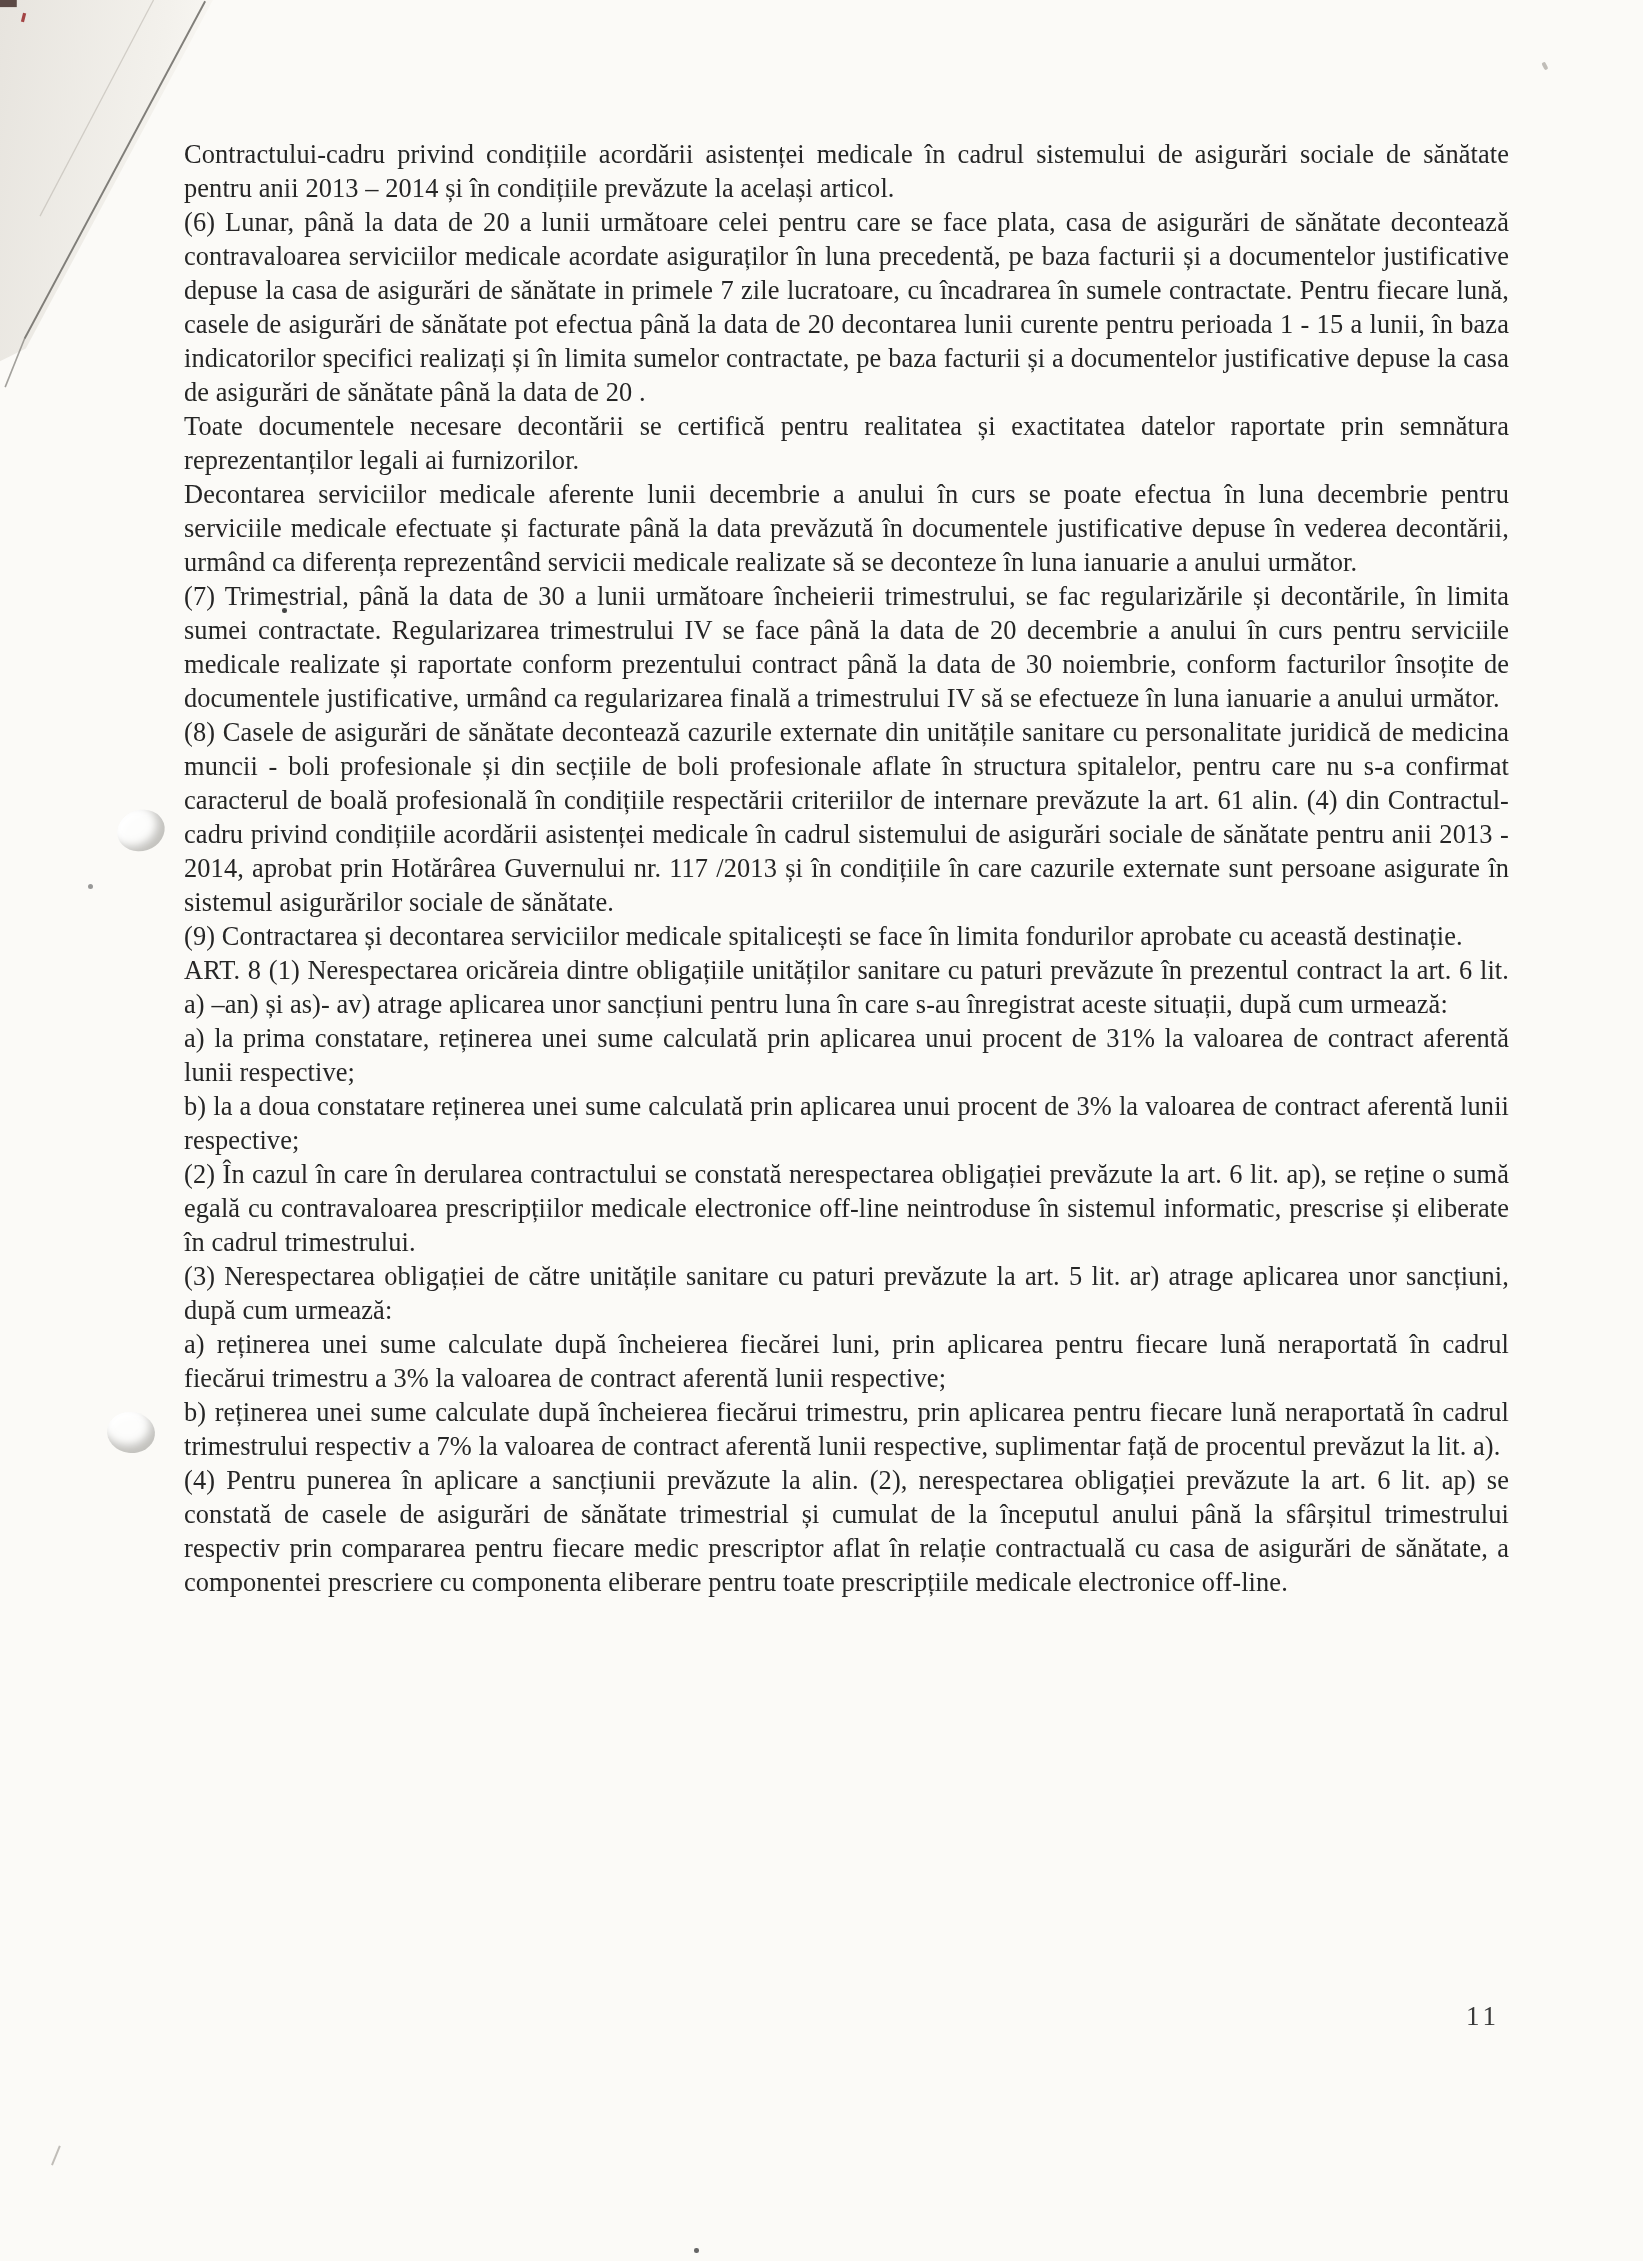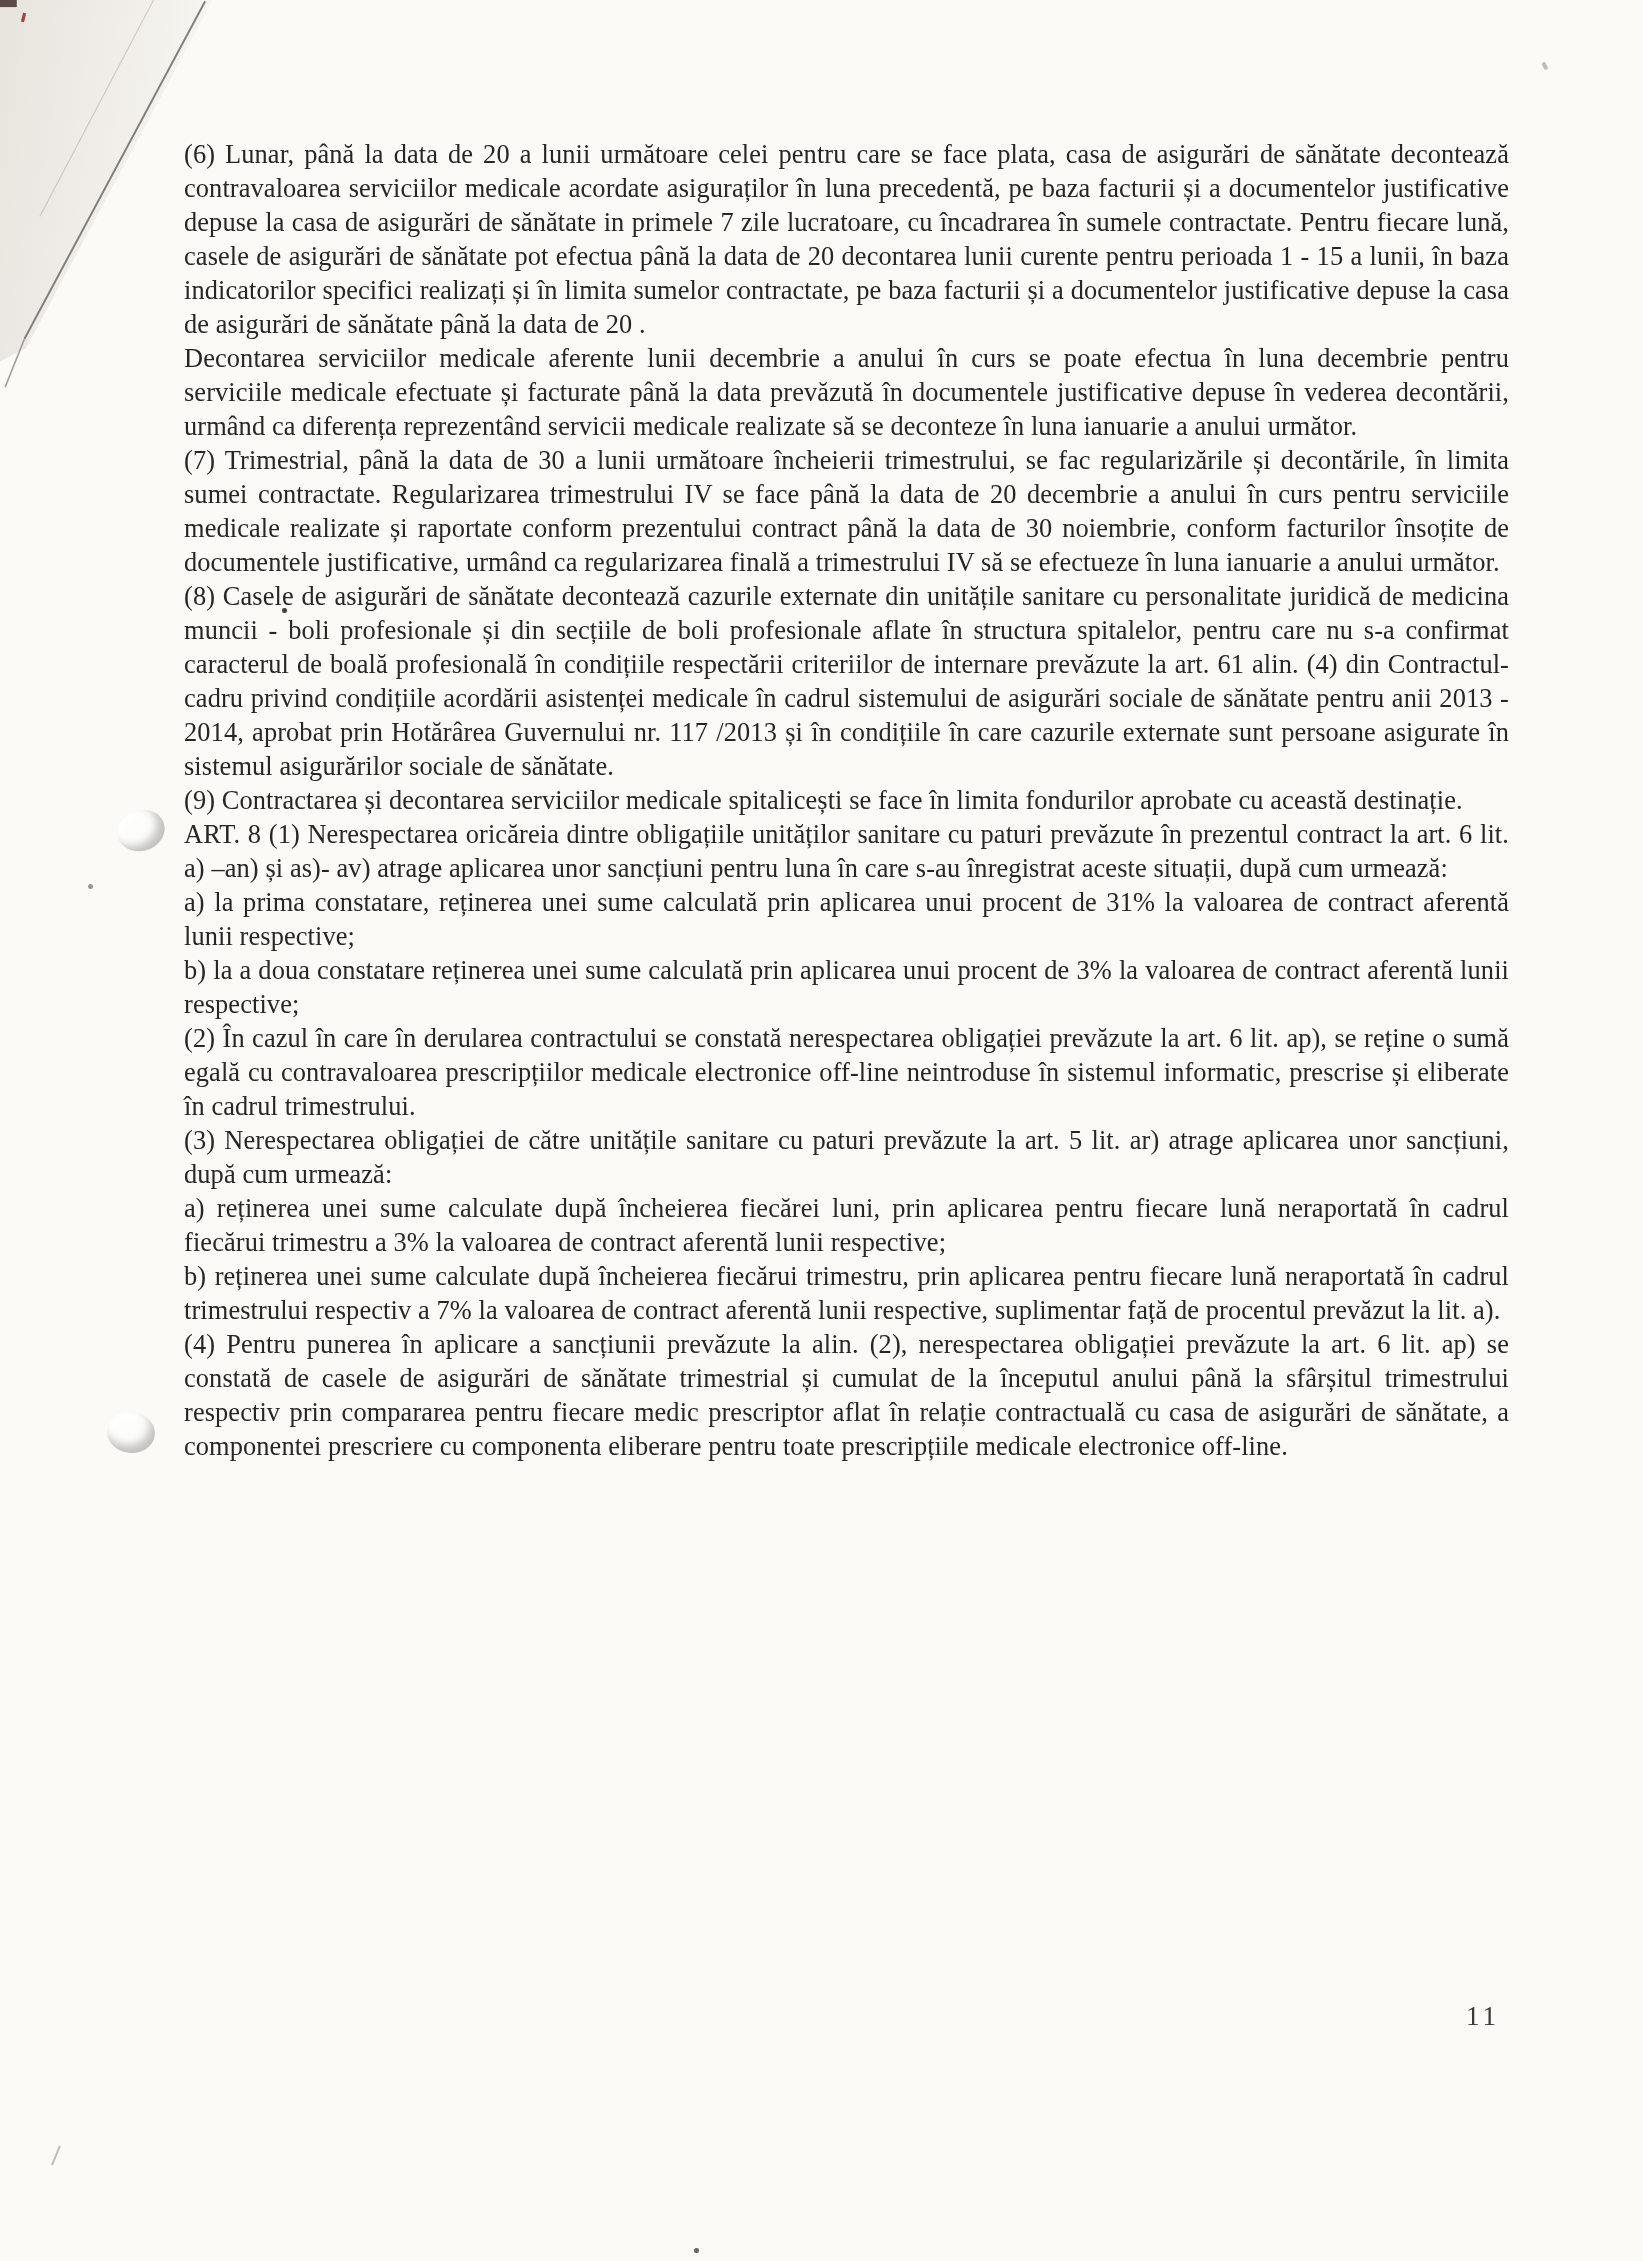--- a/index.html
+++ b/index.html
@@ -61,21 +61,23 @@
   <div class="crescent" style="left:117px;top:810px;"></div>
   <div class="crescent second" style="left:107px;top:1412px;"></div>
 
   <div class="speck" style="left:88px;top:884px;width:5.2px;height:5.2px;opacity:.75;"></div>
   <div class="speck" style="left:282px;top:608px;width:4.5px;height:4.5px;background:#444;"></div>
   <div class="speck" style="left:1543px;top:62px;width:3.9px;height:8.4px;background:#9a958d;border-radius:1.9px;transform:rotate(-28deg);opacity:.6;"></div>
   <div class="speck" style="left:694px;top:2248px;width:4.5px;height:4.5px;background:#666;"></div>
   <div class="mark-line" style="left:55px;top:2145px;width:1.9px;height:20.6px;transform:rotate(22deg);opacity:.6;"></div>
 
   <div class="text-block">
+    <p>Contractului-cadru privind condițiile acordării asistenței medicale în cadrul sistemului de asigurări sociale de sănătate pentru anii 2013 – 2014 și în condițiile prevăzute la același articol.</p>
     <p>(6) Lunar, până la data de 20 a lunii următoare celei pentru care se face plata, casa de asigurări de sănătate decontează contravaloarea serviciilor medicale acordate asiguraților în luna precedentă, pe baza facturii și a documentelor justificative depuse la casa de asigurări de sănătate in primele 7 zile lucratoare, cu încadrarea în sumele contractate. Pentru fiecare lună, casele de asigurări de sănătate pot efectua până la data de 20 decontarea lunii curente pentru perioada 1 - 15 a lunii, în baza indicatorilor specifici realizați și în limita sumelor contractate, pe baza facturii și a documentelor justificative depuse la casa de asigurări de sănătate până la data de 20 .</p>
+    <p>Toate documentele necesare decontării se certifică pentru realitatea și exactitatea datelor raportate prin semnătura reprezentanților legali ai furnizorilor.</p>
     <p>Decontarea serviciilor medicale aferente lunii decembrie a anului în curs se poate efectua în luna decembrie pentru serviciile medicale efectuate și facturate până la data prevăzută în documentele justificative depuse în vederea decontării, urmând ca diferența reprezentând servicii medicale realizate să se deconteze în luna ianuarie a anului următor.</p>
     <p>(7) Trimestrial, până la data de 30 a lunii următoare încheierii trimestrului, se fac regularizările și decontările, în limita sumei contractate. Regularizarea trimestrului IV se face până la data de 20 decembrie a anului în curs pentru serviciile medicale realizate și raportate conform prezentului contract până la data de 30 noiembrie, conform facturilor însoțite de documentele justificative, urmând ca regularizarea finală a trimestrului IV să se efectueze în luna ianuarie a anului următor.</p>
     <p>(8) Casele de asigurări de sănătate decontează cazurile externate din unitățile sanitare cu personalitate juridică de medicina muncii - boli profesionale și din secțiile de boli profesionale aflate în structura spitalelor, pentru care nu s-a confirmat caracterul de boală profesională în condițiile respectării criteriilor de internare prevăzute la art. 61 alin. (4) din Contractul-cadru privind condițiile acordării asistenței medicale în cadrul sistemului de asigurări sociale de sănătate pentru anii 2013 - 2014, aprobat prin Hotărârea Guvernului nr. 117 /2013 și în condițiile în care cazurile externate sunt persoane asigurate în sistemul asigurărilor sociale de sănătate.</p>
     <p>(9) Contractarea și decontarea serviciilor medicale spitalicești se face în limita fondurilor aprobate cu această destinație.</p>
     <p>ART. 8 (1) Nerespectarea oricăreia dintre obligațiile unităților sanitare cu paturi prevăzute în prezentul contract la art. 6 lit. a) –an) și as)- av) atrage aplicarea unor sancțiuni pentru luna în care s-au înregistrat aceste situații, după cum urmează:</p>
     <p>a) la prima constatare, reținerea unei sume calculată prin aplicarea unui procent de 31% la valoarea de contract aferentă lunii respective;</p>
     <p>b) la a doua constatare reținerea unei sume calculată prin aplicarea unui procent de 3% la valoarea de contract aferentă lunii respective;</p>
     <p>(2) În cazul în care în derularea contractului se constată nerespectarea obligației prevăzute la art. 6 lit. ap), se reține o sumă egală cu contravaloarea prescripțiilor medicale electronice off-line neintroduse în sistemul informatic, prescrise și eliberate în cadrul trimestrului.</p>
     <p>(3) Nerespectarea obligației de către unitățile sanitare cu paturi prevăzute la art. 5 lit. ar) atrage aplicarea unor sancțiuni, după cum urmează:</p>
     <p>a) reținerea unei sume calculate după încheierea fiecărei luni, prin aplicarea pentru fiecare lună neraportată în cadrul fiecărui trimestru a 3% la valoarea de contract aferentă lunii respective;</p>

